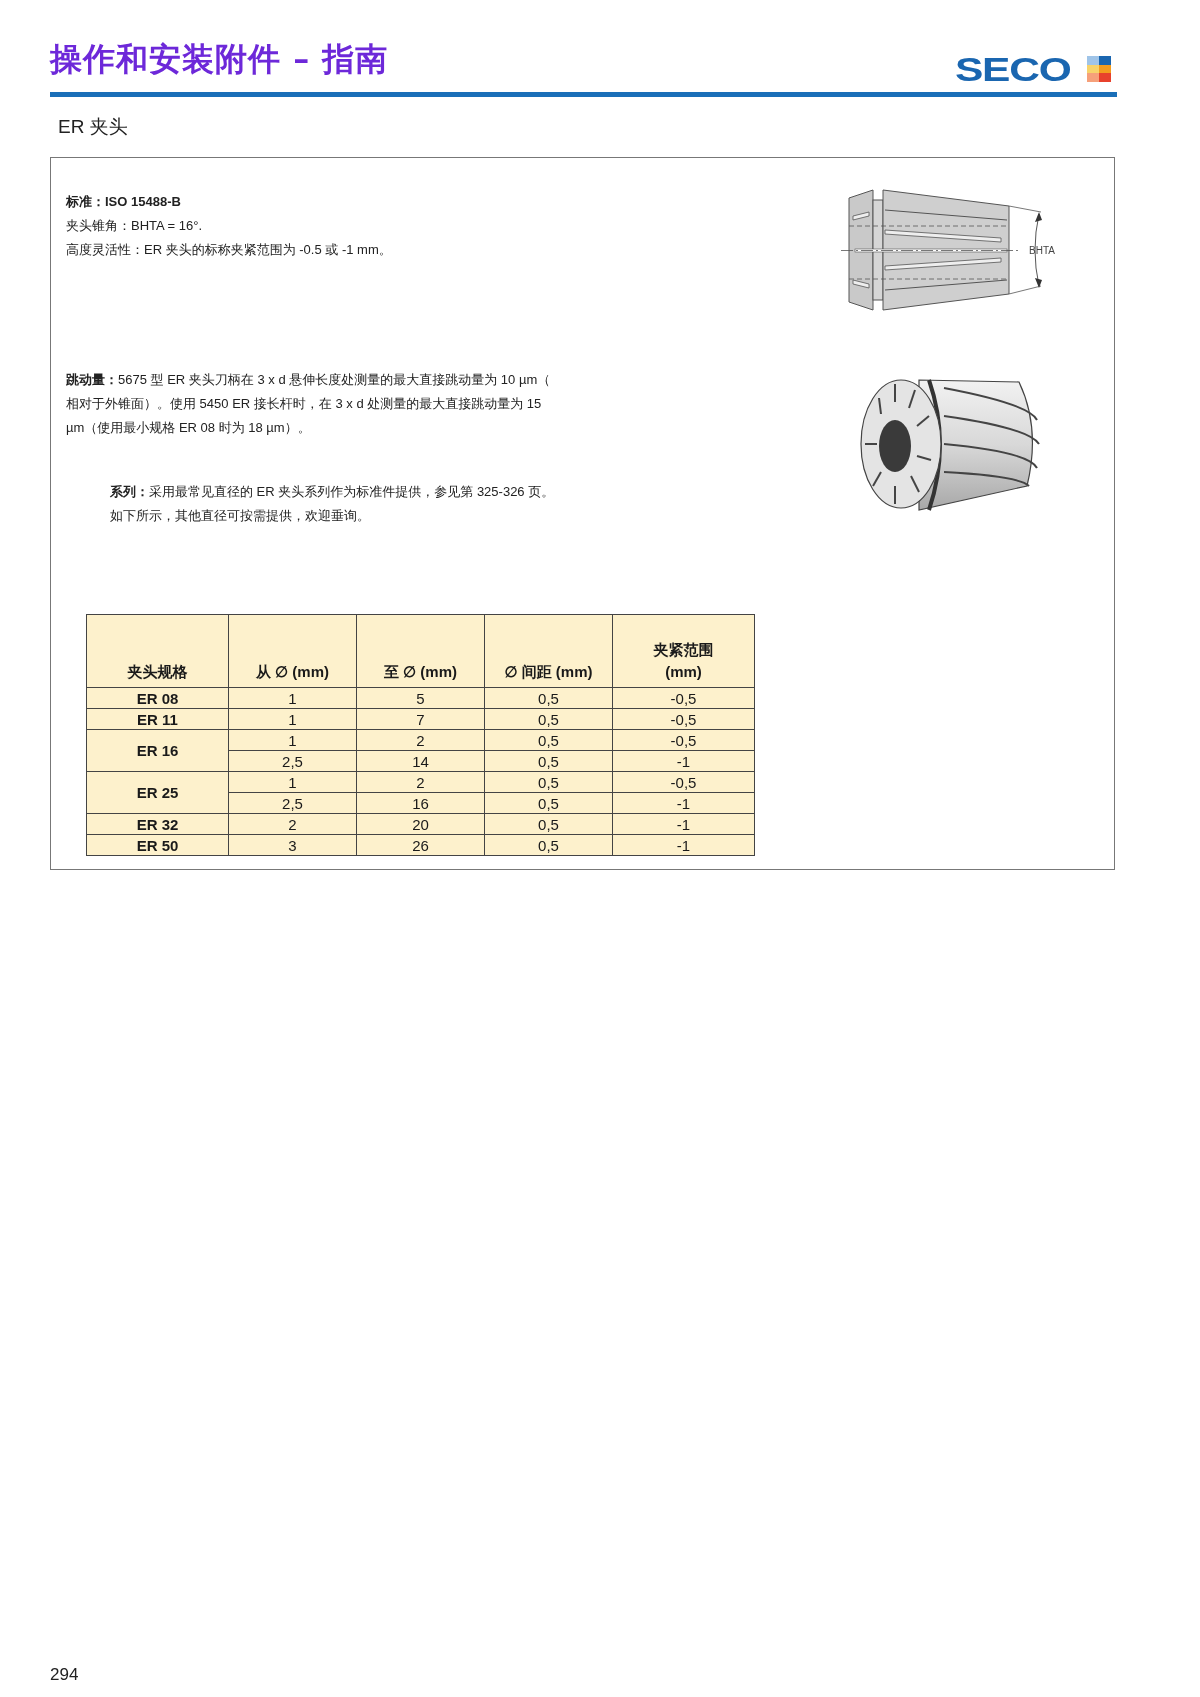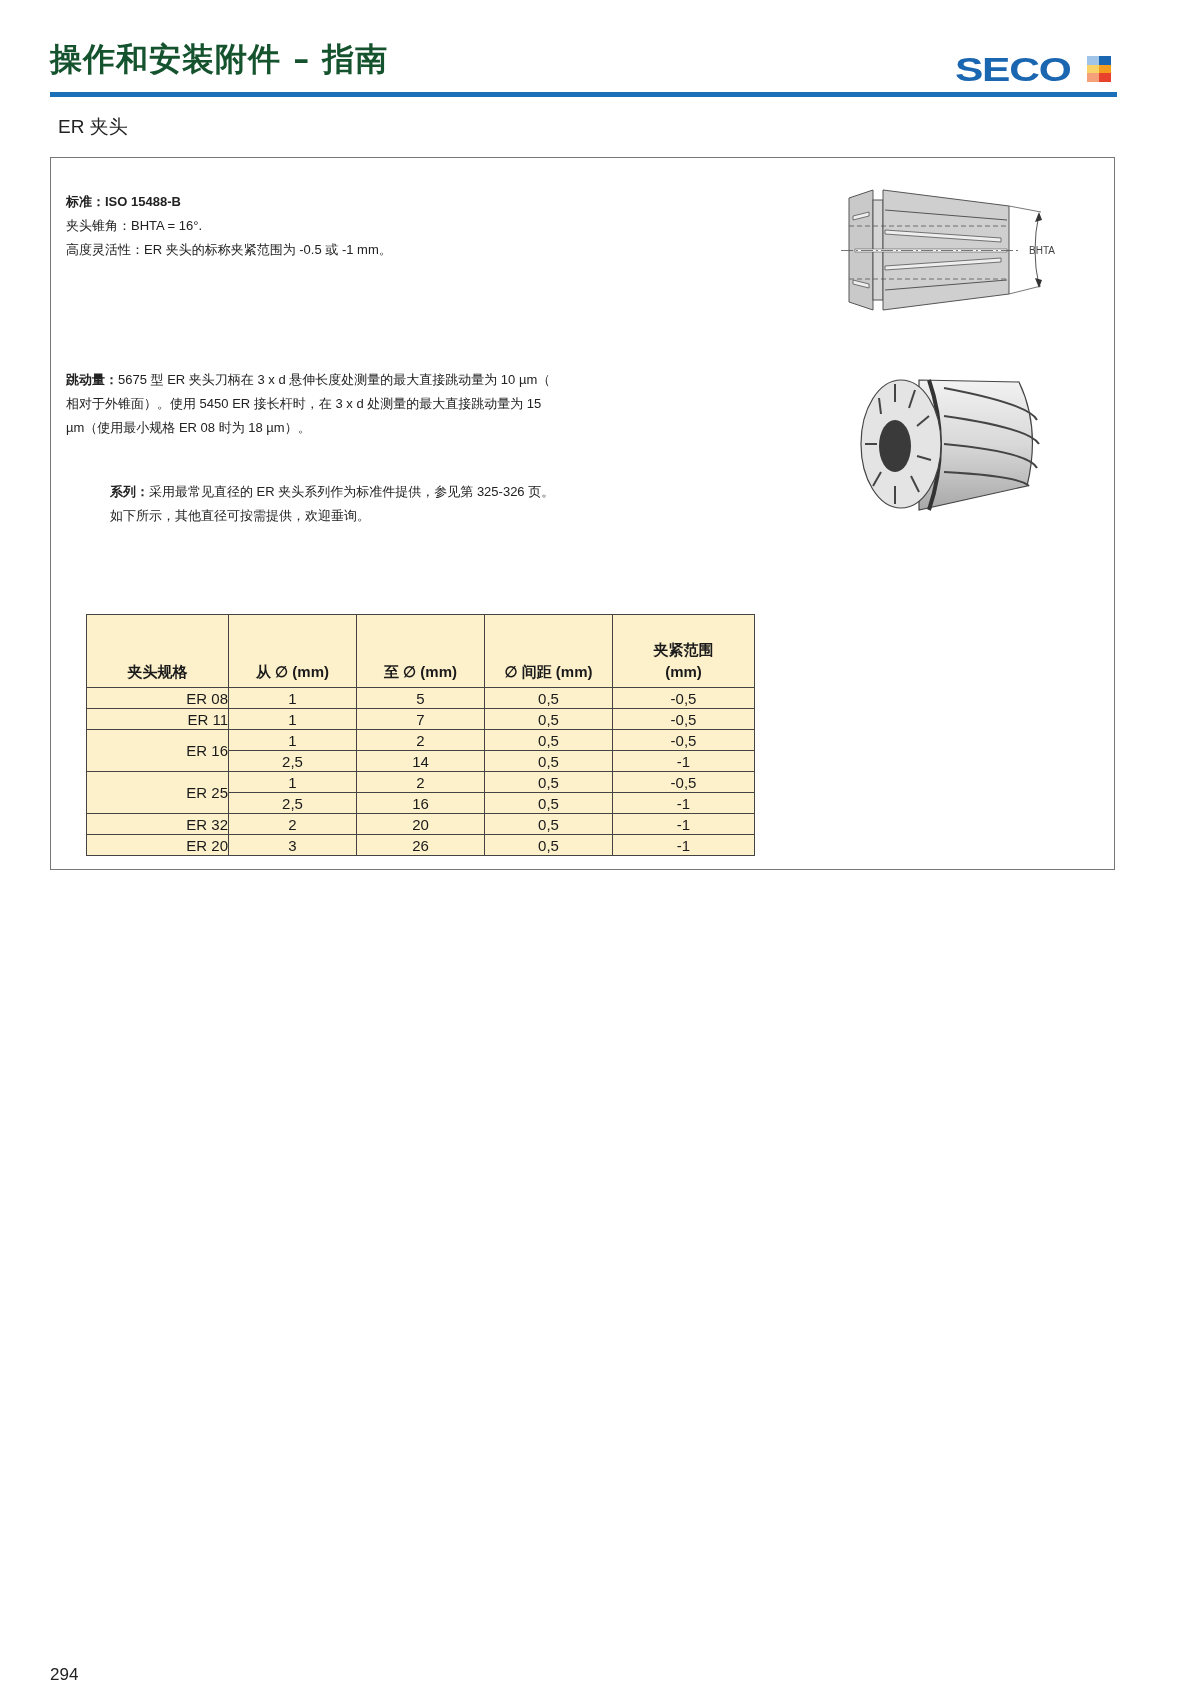--- a/index.html
+++ b/index.html
@@ -1,19 +1,19 @@
 <!DOCTYPE html>
 <html><head>
 <meta charset="utf-8">
 <style>
   html, body { margin: 0; padding: 0; background: #ffffff; }
   body { width: 1200px; height: 1697px; position: relative; overflow: hidden;
          font-family: "Liberation Sans", "DejaVu Sans", sans-serif; color: #1a1a1a; }
   .page-title { position: absolute; left: 50px; top: 38px; font-size: 32px; font-weight: bold;
-                font-family: "DejaVu Serif", "Liberation Serif", serif; letter-spacing: 1px; color: #14532d; }
+                font-family: "DejaVu Serif", "Liberation Serif", serif; letter-spacing: 1px; color: #6d28d9; }
   .logo { position: absolute; left: 955px; top: 54px; display: flex; align-items: center; }
   .logo-text { font-family: "Liberation Sans", sans-serif; font-weight: bold; font-size: 34px;
                color: #1a66b0; letter-spacing: -1px; line-height: 30px; transform: scaleX(1.25); transform-origin: left center; }
   .logo-squares { position: absolute; left: 132px; top: 2px; width: 24px; height: 26px;
                   display: grid; grid-template-columns: 1fr 1fr; grid-template-rows: 1fr 1fr 1fr; gap: 0; }
   .logo-squares span { display: block; }
   .rule { position: absolute; left: 50px; top: 92px; width: 1067px; height: 5px; background: #1a6fb8; }
   .section-title { position: absolute; left: 50px; top: 114px; font-size: 19px; color: #222; margin-left: 8px; }
   .content-box { position: absolute; left: 50px; top: 157px; width: 1065px; height: 713px;
                  border: 1.5px solid #777; box-sizing: border-box; }
@@ -22,21 +22,21 @@
   .p1 { top: 32px; }
   .p2 { top: 210px; width: 660px; }
   .p3 { top: 322px; margin-left: 44px; }
   .diagram { position: absolute; left: 790px; top: 28px; width: 230px; height: 130px; }
   .photo { position: absolute; left: 808px; top: 210px; width: 200px; height: 150px; }
   table.spec { position: absolute; left: 35px; top: 456px; border-collapse: collapse;
                background: #fdf1cc; font-family: "Liberation Sans", sans-serif; font-size: 15px; }
   table.spec th, table.spec td { border: 1.5px solid #444; text-align: center; padding: 0; }
   table.spec th { font-weight: bold; height: 68px; vertical-align: bottom; padding-bottom: 4px; font-size: 15px; line-height: 22px; }
   table.spec td { height: 20px; line-height: 19px; }
-  table.spec td.size { font-weight: normal; text-align: right; }
+  table.spec td.size { font-weight: bold; }
   .c1 { width: 141px; } .c2 { width: 127px; } .c3 { width: 127px; } .c4 { width: 127px; } .c5 { width: 141px; }
   .page-number { position: absolute; left: 50px; top: 1665px; font-size: 17px; color: #222; }
 </style>
 </head>
 <body>
 
 <div class="page-title">操作和安装附件 – 指南</div>
 
 <div class="logo">
   <span class="logo-text">SECO</span>
@@ -188,21 +188,21 @@
         <td>-1</td>
       </tr>
       <tr>
         <td class="size">ER 32</td>
         <td>2</td>
         <td>20</td>
         <td>0,5</td>
         <td>-1</td>
       </tr>
       <tr>
-        <td class="size">ER 20</td>
+        <td class="size">ER 50</td>
         <td>3</td>
         <td>26</td>
         <td>0,5</td>
         <td>-1</td>
       </tr>
     </tbody>
   </table>
 </div>
 
 <div class="page-number">294</div>

